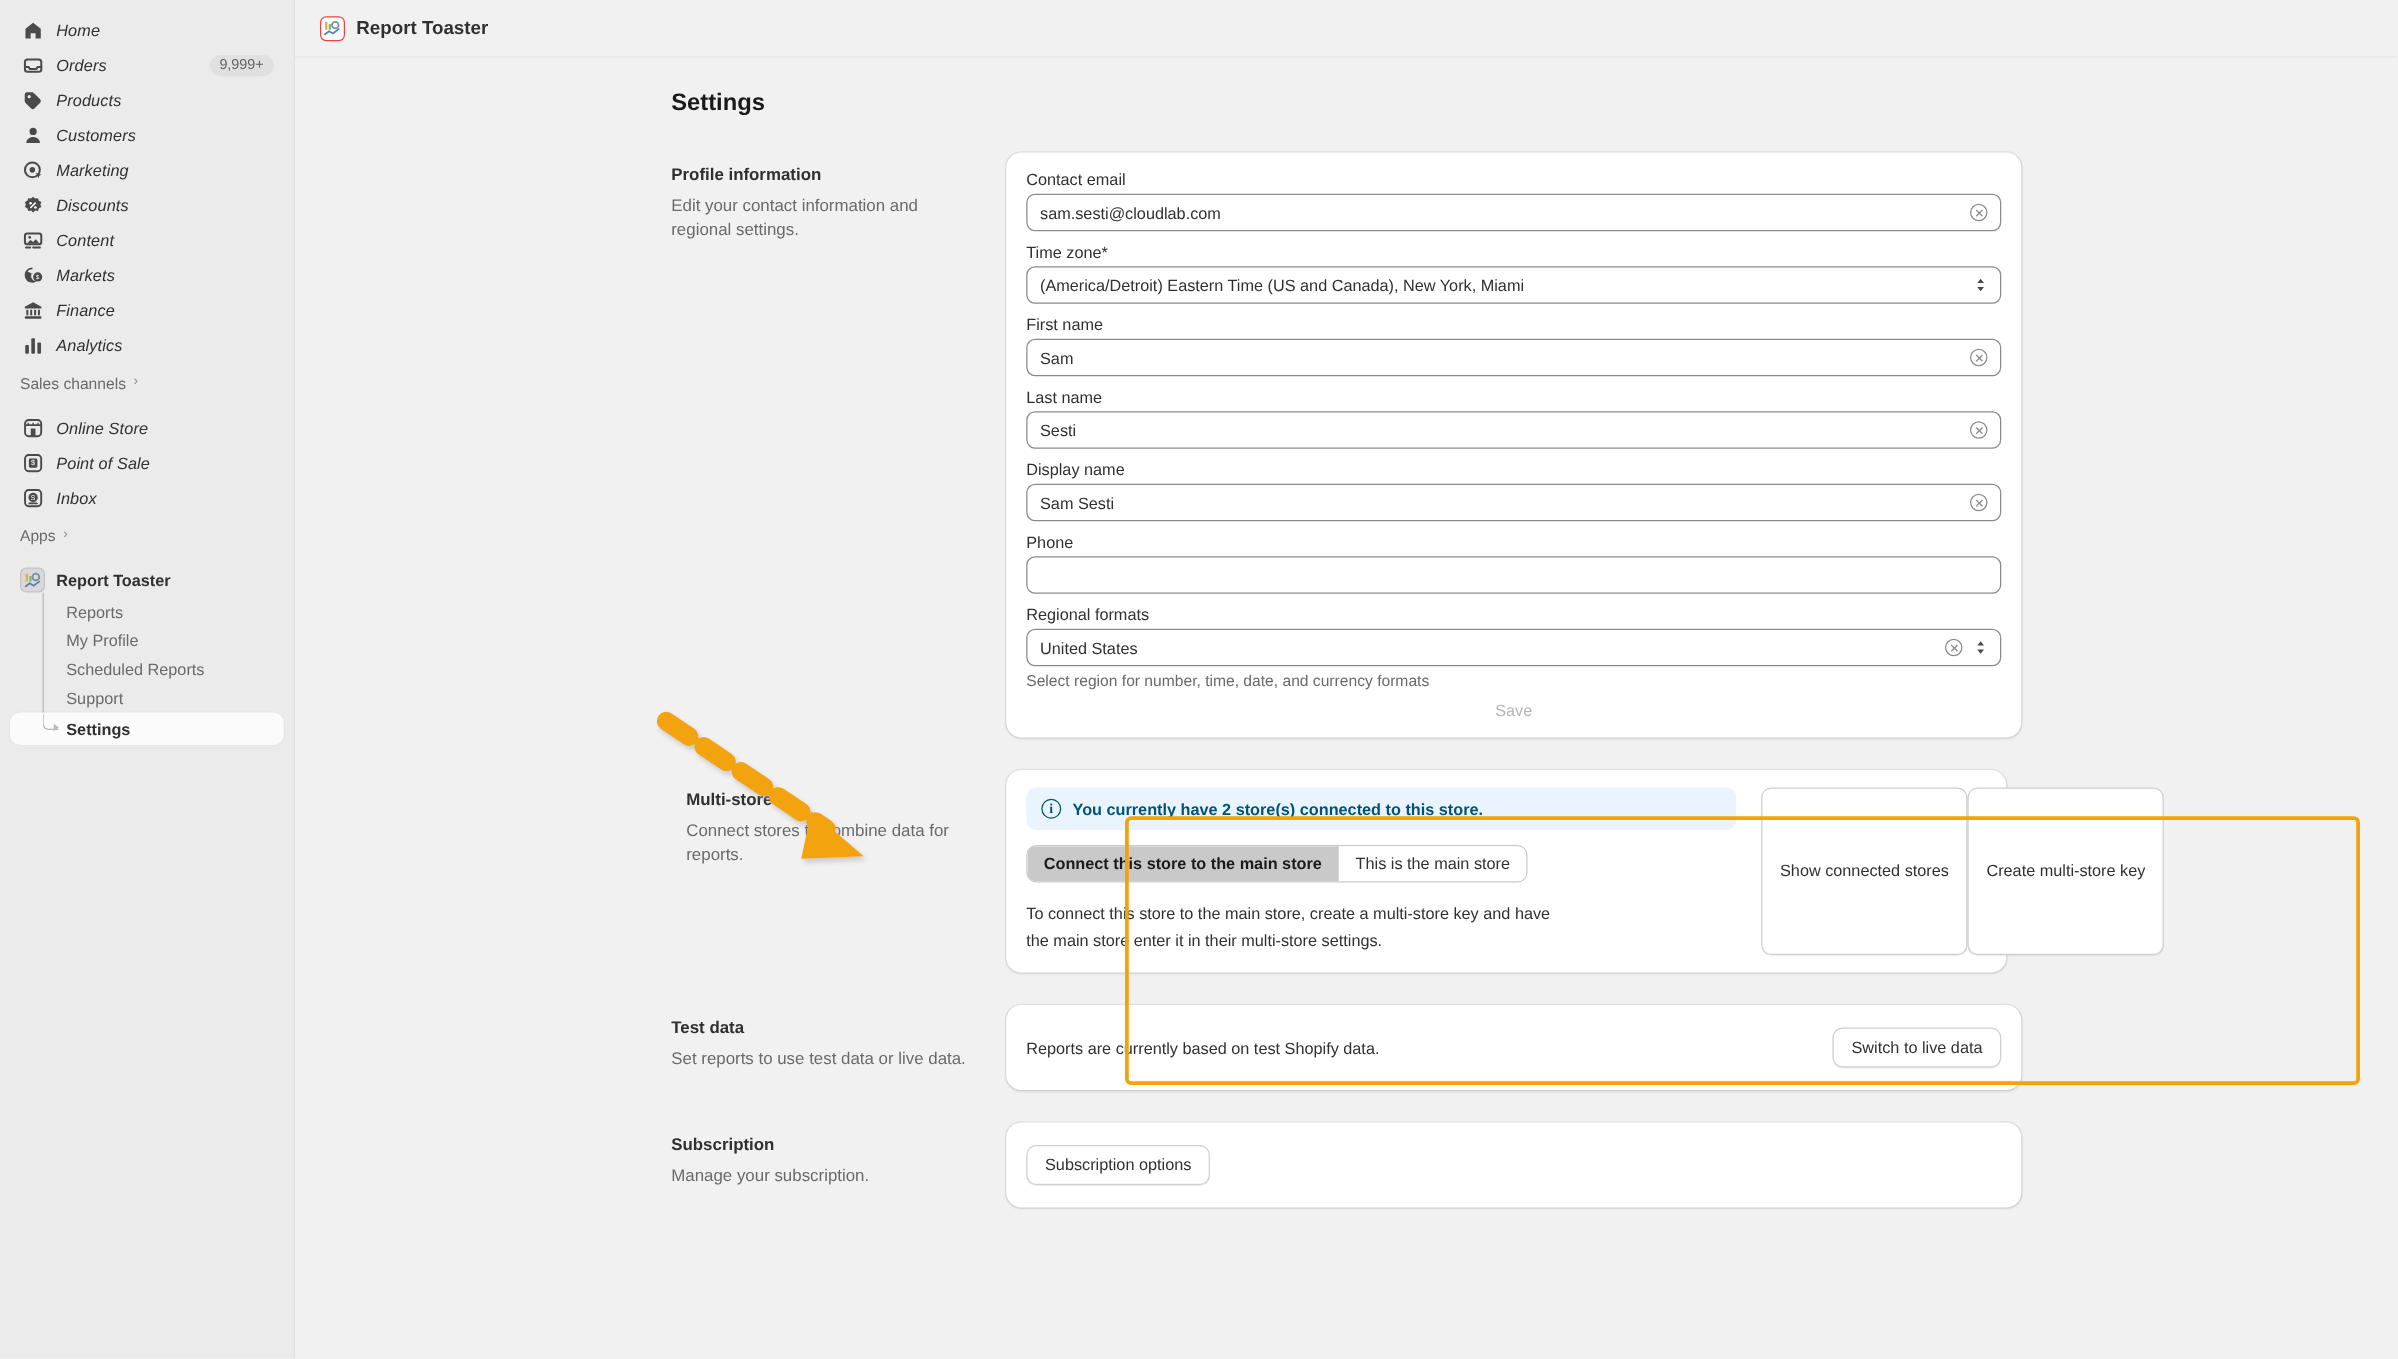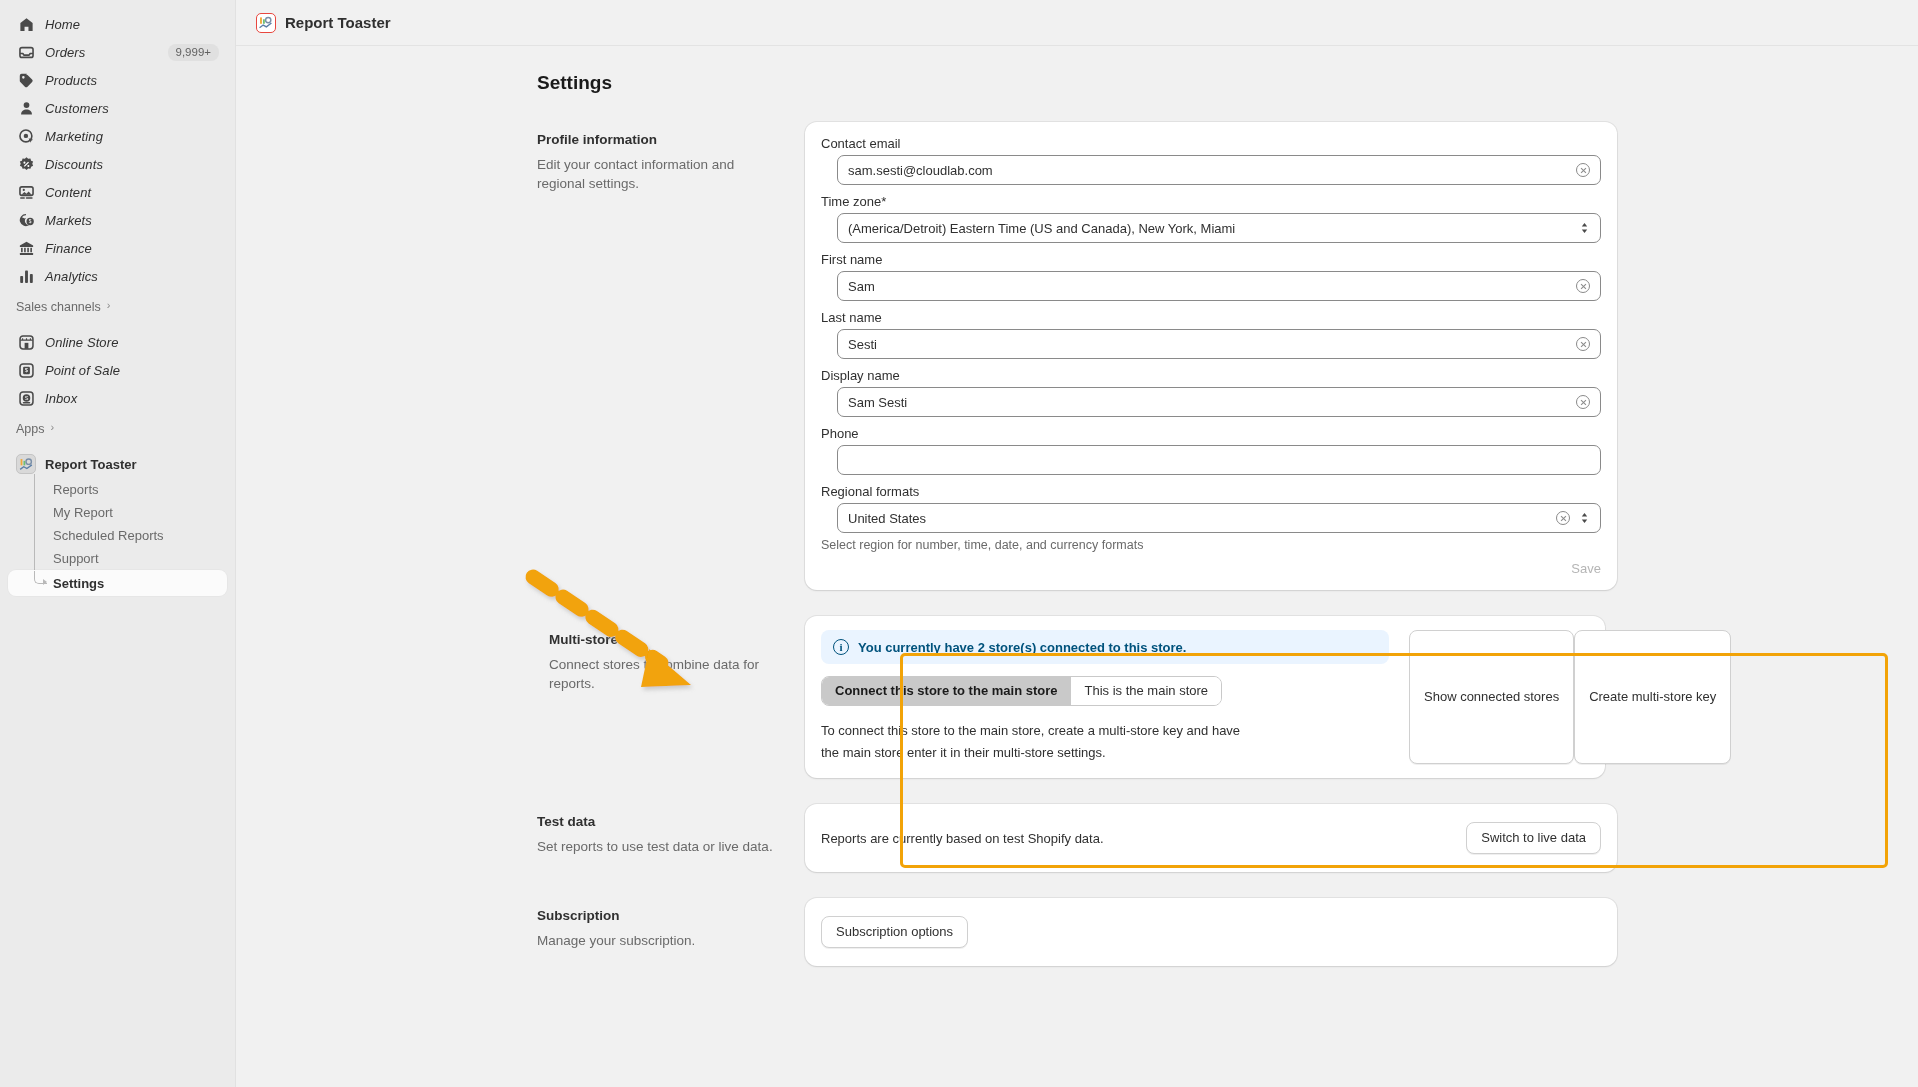--- a/index.html
+++ b/index.html
@@ -122,42 +122,41 @@
   }
 
   .field { margin-bottom: 9px; }
   .field:last-child { margin-bottom: 0; }
   .field label { display:block; font-size: 13px; color: #303030; margin-bottom: 4px; }
   .inp {
     position: relative; display: flex; align-items: center;
     height: 30px; background: #fff;
     border: 1px solid #8a8a8a; border-radius: 7px;
     padding: 0 10px;
-    margin-left: 16px;
   }
   .inp .val { font-size: 13px; color: #303030; flex: 1; white-space: nowrap; overflow: hidden; }
   .inp .val.empty { color: #8a8a8a; }
   .clear-ic {
     width: 14px; height: 14px; flex: 0 0 14px; margin-left: 6px;
     border-radius: 50%; border: 1px solid #8a8a8a;
     position: relative; cursor: pointer;
   }
   .clear-ic::before, .clear-ic::after {
     content:""; position:absolute; left: 2.5px; top: 5.5px;
     width: 7px; height: 1px; background: #8a8a8a;
   }
   .clear-ic::before { transform: rotate(45deg); }
   .clear-ic::after  { transform: rotate(-45deg); }
   .stepper-ic {
     width: 12px; height: 16px; flex: 0 0 12px; margin-left: 8px;
     position: relative; cursor: pointer; color: #4a4a4a;
     font-size: 9px; line-height: 8px; text-align: center;
   }
   .helper { font-size: 12.5px; color: #6a6a6a; margin-top: 5px; }
-  .save-row { display: flex; justify-content: flex-end; }
+  .save-row { display: flex; justify-content: center; }
   .save-btn {
     font-size: 13px; color: #b5b5b5; cursor: default;
     background: none; border: none; padding: 0;
     font-family: inherit;
   }
 
   
   .banner {
     display: flex; align-items: center;
     background: #eaf4ff; border-radius: 8px;
@@ -387,21 +386,21 @@
         </svg>
       </span>
       <span class="lbl">Report Toaster</span>
     </div>
 
     <div class="subnav">
       <div class="sub-item">
         <span class="lbl">Reports</span>
       </div>
       <div class="sub-item">
-        <span class="lbl">My Report</span>
+        <span class="lbl">My Profile</span>
       </div>
       <div class="sub-item">
         <span class="lbl">Scheduled Reports</span>
       </div>
       <div class="sub-item">
         <span class="lbl">Support</span>
       </div>
       <div class="sub-item active">
         <span class="lbl">Settings</span>
       </div>

